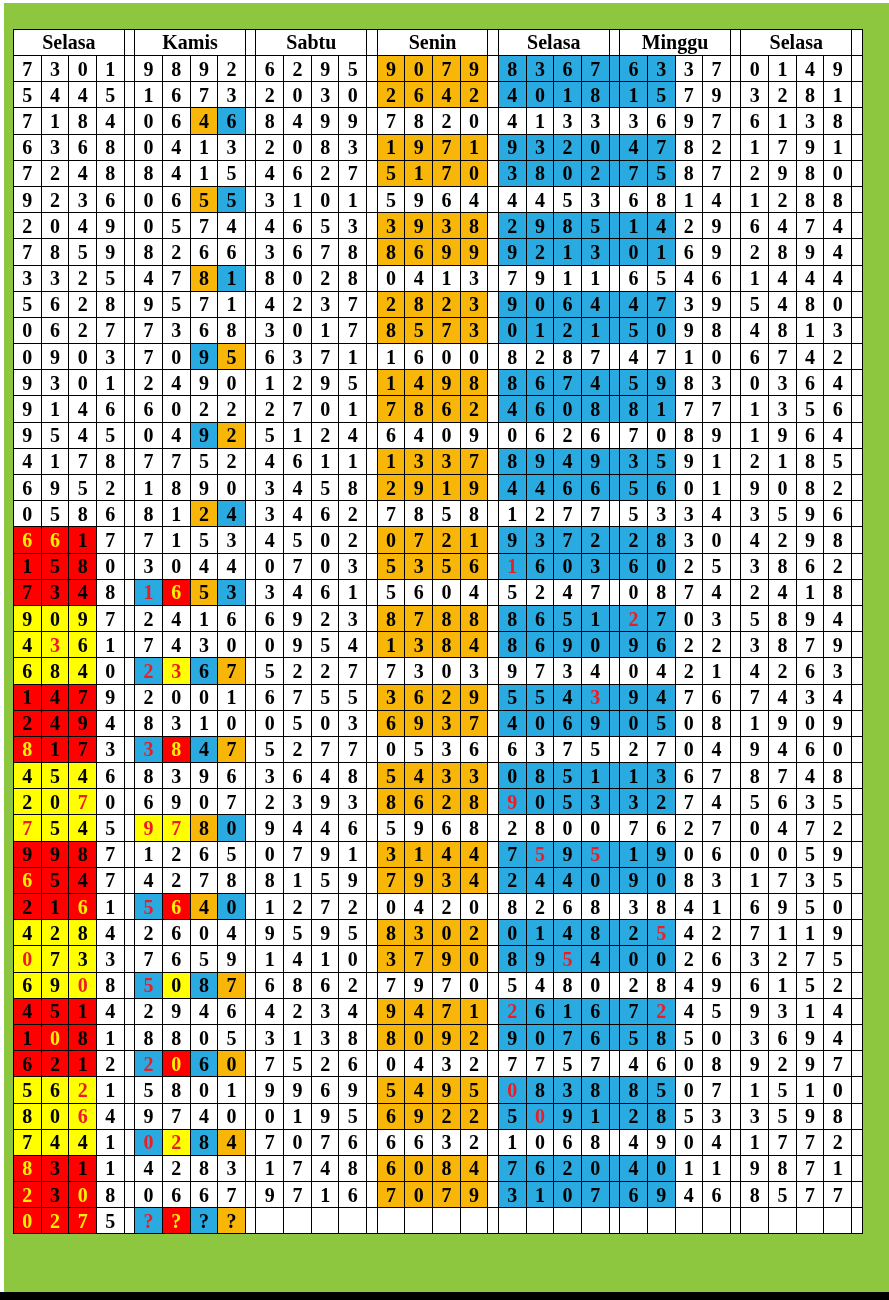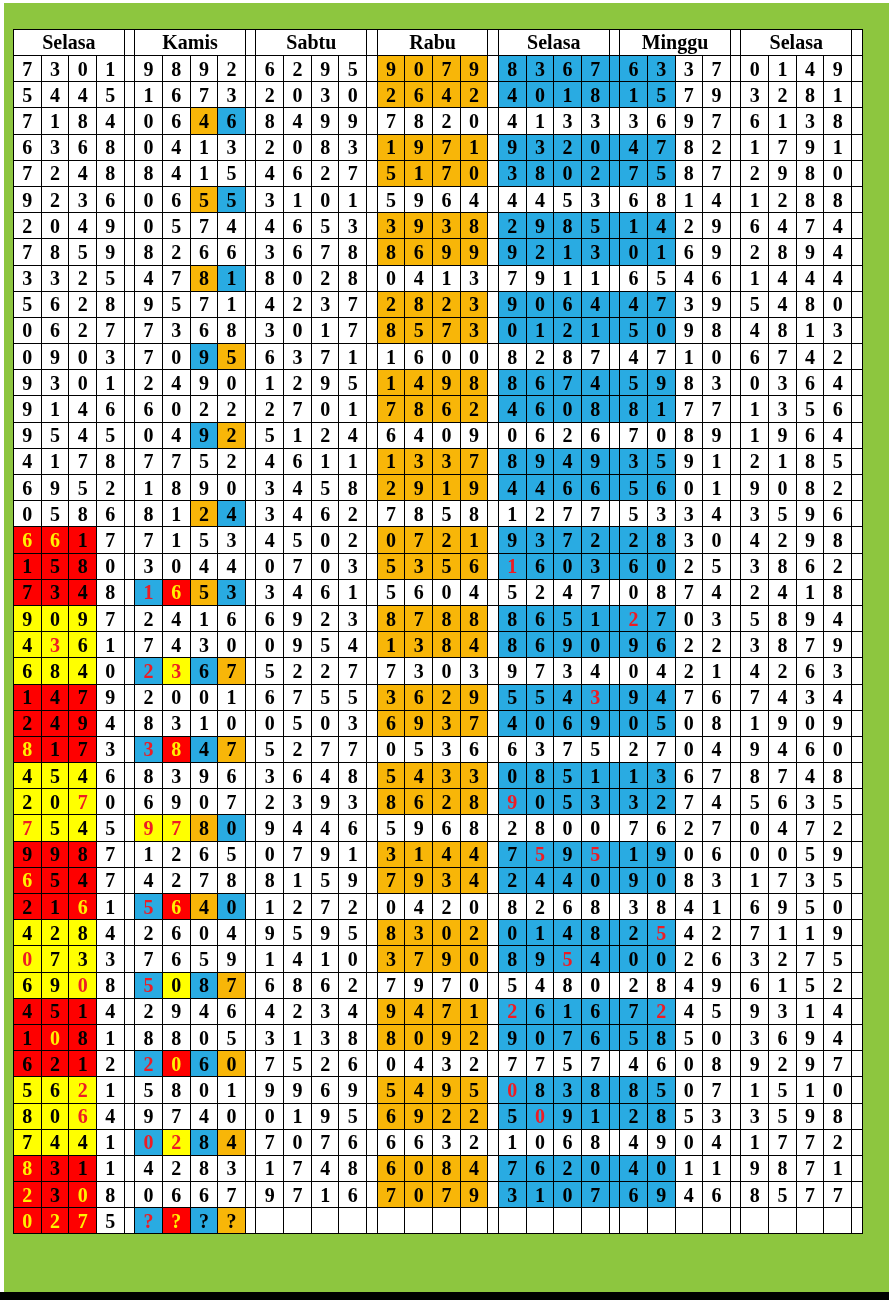--- a/index.html
+++ b/index.html
@@ -63,21 +63,21 @@
         <col class="cs">
       </colgroup>
     <thead id="thead">
         <tr>
           <th colspan="4">Selasa</th>
           <th></th>
           <th colspan="4">Kamis</th>
           <th></th>
           <th colspan="4">Sabtu</th>
           <th></th>
-          <th colspan="4">Rabu</th>
+          <th colspan="4">Senin</th>
           <th></th>
           <th colspan="4">Selasa</th>
           <th></th>
           <th colspan="4">Minggu</th>
           <th></th>
           <th colspan="4">Selasa</th>
           <th></th>
         </tr>
       </thead>
     <tbody id="tbody">

